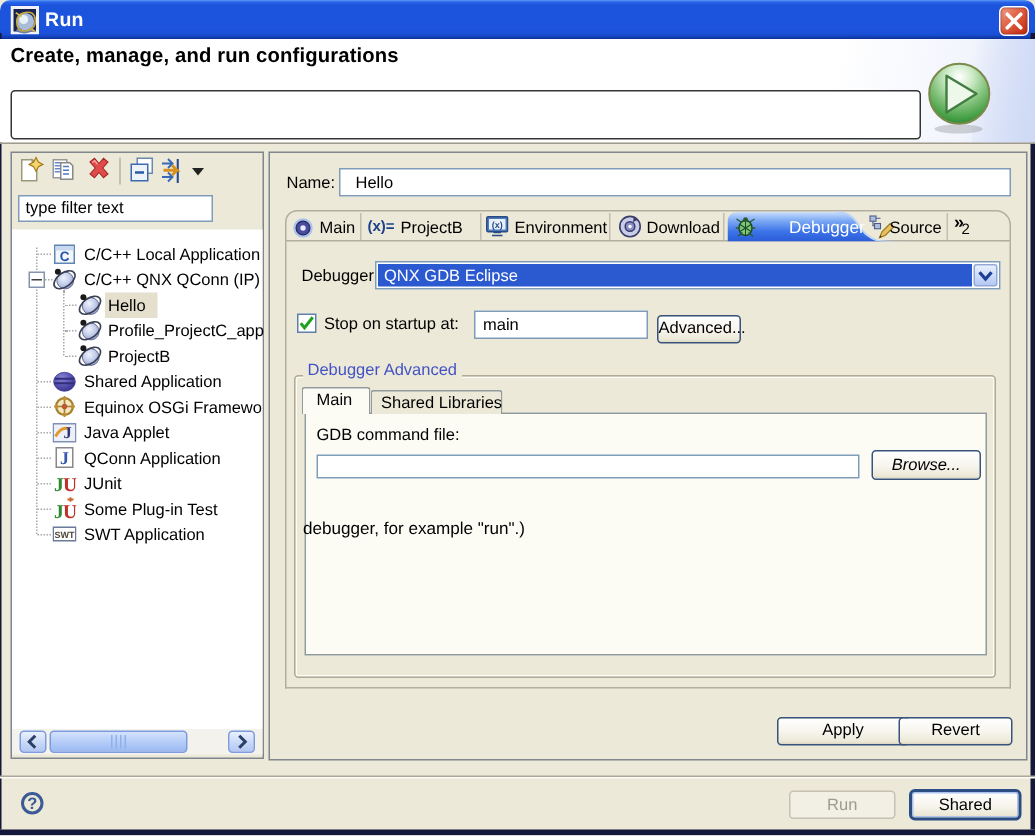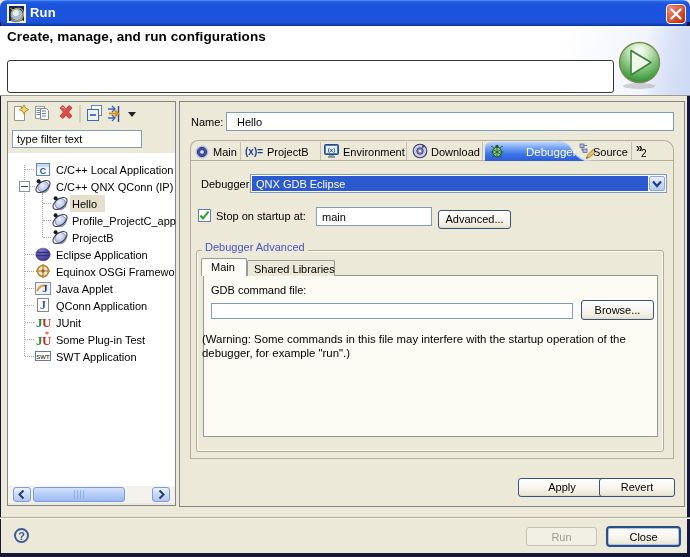--- a/index.html
+++ b/index.html
@@ -64,21 +64,21 @@
  </radialGradient>
  </defs>
  <ellipse cx="21" cy="45" rx="16" ry="3" fill="rgba(90,90,90,0.25)"></ellipse>
  <circle cx="21.5" cy="21.5" r="20" fill="url(#gb)" stroke="#7d8a4d" stroke-width="1.4"></circle>
  <path d="M13,9.5 L33,21.5 L13,34 Z" fill="#eef8ea" stroke="#417d41" stroke-width="1.6" stroke-linejoin="round"></path>
 </svg>
 <div class="abs" id="hline"></div>
 <div class="abs" id="bsep"></div>
 <div class="abs" id="help">?</div>
 <div class="abs" id="runbtn">Run</div>
-<div class="abs" id="closebtn">Close</div>
+<div class="abs" id="closebtn">Shared</div>
 
 <div class="abs" id="lp"></div>
 <svg class="abs" style="left:13px;top:104px" width="125" height="20">
 
  <path d="M1.5,2.5 h7 l3,3 v11 h-10 Z" fill="#fff" stroke="#9a9a7a"></path>
  <path d="M8.5,2.5 l3,3 h-3 Z" fill="#dfe6f4" stroke="#9a9a7a"></path>
  <path d="M11,1 l1.6,3 3,1.6 -3,1.6 -1.6,3 -1.6,-3 -3,-1.6 3,-1.6 Z" fill="#f4d66a" stroke="#a87818" stroke-width="0.8"></path>
 
  <g transform="translate(21,0)">
  <rect x="1.5" y="2.5" width="9" height="12" fill="#fff" stroke="#999"></rect>
@@ -206,21 +206,21 @@
 <svg class="abs" style="left:35px;top:348px" width="16" height="16">
  <rect x="0.5" y="3.5" width="15" height="9" fill="#fff" stroke="#6a7a9a"></rect>
  <text x="8" y="10.5" font-family="Liberation Sans" font-size="6" font-weight="bold" fill="#504838" text-anchor="middle">SWT</text>
 </svg>
 
 <div class="abs tl" style="left:56px;top:164px">C/C++ Local Application</div>
 <div class="abs tl" style="left:56px;top:181px">C/C++ QNX QConn (IP)</div>
 <div class="abs tl" style="left:72px;top:198px">Hello</div>
 <div class="abs tl" style="left:72px;top:215px;width:125px;overflow:hidden">Profile_ProjectC_app</div>
 <div class="abs tl" style="left:72px;top:232px">ProjectB</div>
-<div class="abs tl" style="left:56px;top:249px">Eclipse Application</div>
+<div class="abs tl" style="left:56px;top:249px">Shared Application</div>
 <div class="abs tl" style="left:56px;top:266px;width:119px;overflow:hidden">Equinox OSGi Framework</div>
 <div class="abs tl" style="left:56px;top:283px">Java Applet</div>
 <div class="abs tl" style="left:56px;top:300px">QConn Application</div>
 <div class="abs tl" style="left:56px;top:317px">JUnit</div>
 <div class="abs tl" style="left:56px;top:334px">Some Plug-in Test</div>
 <div class="abs tl" style="left:56px;top:351px">SWT Application</div>
 
 <div class="abs" style="left:8px;top:486px;width:167px;height:17px;background:#f3f2ec;"></div>
 <div class="abs" style="left:13px;top:487px;width:18px;height:15px;border:1px solid #7d9be0;border-radius:3px;background:linear-gradient(180deg,#eaf1fd,#c5d6f7 60%,#b2c8f2);"></div>
 <svg class="abs" style="left:13px;top:487px" width="18" height="15">
@@ -313,32 +313,31 @@
       <path d="M4,5.5 L8,10 L12,5.5" stroke="#1c3f94" stroke-width="2.2" fill="none"></path>
     </svg>
 
 <div class="abs" style="left:198px;top:209px;width:13px;height:13px;background:#fff;border:1px solid #5f7ea8;"></div>
 <svg class="abs" style="left:198px;top:209px" width="13" height="13">
       <path d="M2.5,6.5 L5,9.5 L10.5,2.5" stroke="#21a121" stroke-width="2" fill="none"></path>
     </svg>
 <div class="abs tl" style="left:216px;top:210px">Stop on startup at:</div>
 <div class="abs" style="left:316px;top:207px;width:116px;height:19px;background:#fff;border:1px solid #7f9db9;"></div>
 <div class="abs tl" style="left:322px;top:211px">main</div>
-<div class="btn" style="left:438px;top:210px;width:73px;height:19px;line-height:17px;">Advanced...</div>
+<div class="btn" style="left:438px;top:210px;width:56px;height:19px;line-height:17px;">Advanced...</div>
 
 <div class="abs" style="left:196px;top:250px;width:468px;height:202px;border:1px solid #b0ab97;border-radius:3px;box-shadow:inset 0 0 0 1px #fdfcf8;"></div>
 <div class="abs tl" style="left:202px;top:241px;background:#ece9d8;padding:0 3px;color:#4353c4;">Debugger Advanced</div>
 
 <div class="abs" style="left:203px;top:275px;width:455px;height:162px;background:#fcfbf4;border:1px solid #919b9c;"></div>
 <div class="abs" style="left:247px;top:260px;width:88px;height:16px;background:#ece9d8;border:1px solid #919b9c;border-bottom:none;border-radius:2px 2px 0 0;"></div>
 <div class="abs tl" style="left:254px;top:263px">Shared Libraries</div>
 <div class="abs" style="left:201px;top:258px;width:46px;height:18px;background:#fcfbf4;border:1px solid #919b9c;border-bottom:none;border-radius:2px 2px 0 0;"></div>
 <div class="abs tl" style="left:211px;top:261px">Main</div>
 
 <div class="abs tl" style="left:211px;top:284px">GDB command file:</div>
 <div class="abs" style="left:211px;top:303px;width:362px;height:16px;background:#fff;border:1px solid #7f9db9;"></div>
-<div class="btn" style="left:581px;top:300px;width:73px;height:20px;line-height:18px;">Browse...</div>
-<div class="abs tl" style="left:202px;top:333px;font-size:11.4px">(Warning: Some commands in this file may interfere with the startup operation of the</div>
+<div class="btn" style="left:581px;top:300px;width:73px;height:20px;line-height:18px;font-style:italic;">Browse...</div>
 <div class="abs tl" style="left:202px;top:347px;font-size:11.4px">debugger, for example "run".)</div>
 
 <div class="btn" style="left:518px;top:478px;width:88px;height:19px;line-height:17px;">Apply</div>
 <div class="btn" style="left:599px;top:478px;width:76px;height:19px;line-height:17px;">Revert</div>
 </div>
 
 </body></html>

